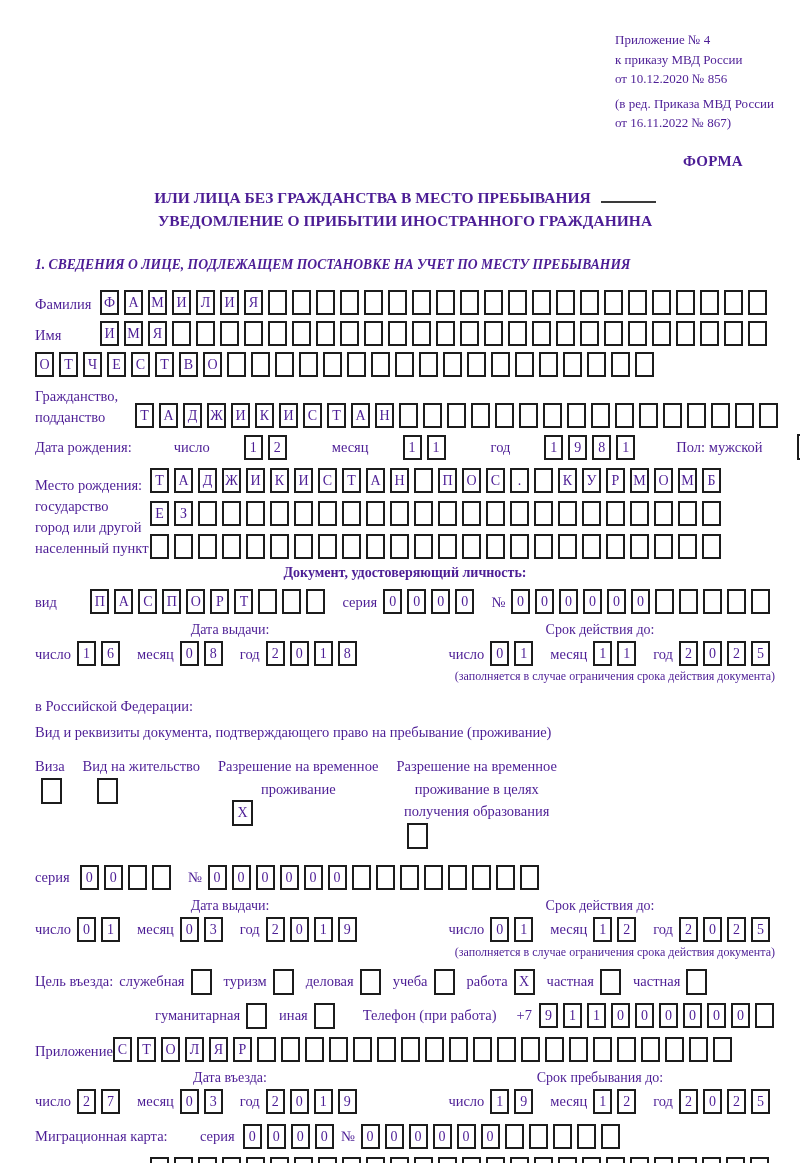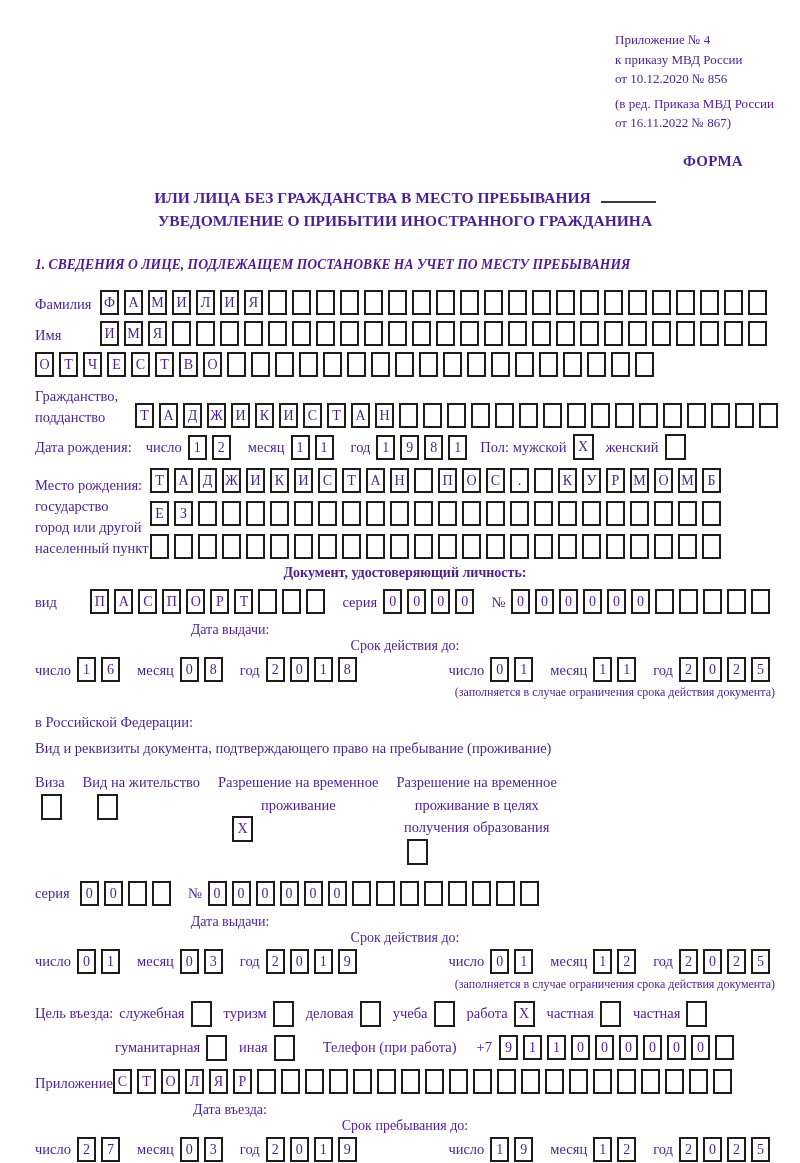--- a/index.html
+++ b/index.html
@@ -34,39 +34,39 @@
     margin-right:5px;
     text-align:center;line-height:21px;font-size:14px;
     flex-shrink:0;background:#fff;
   }
   .chkbox .cell{width:17px;height:22px;line-height:22px;margin-right:0;}
   .inl{display:flex;align-items:center;}
   .dlab{margin:0 6px 0 12px;white-space:nowrap;padding-top:1px;}
   .dlab.first{margin-left:0;}
   
   .dates{margin-top:8px;}
-  .dates-heads{display:flex;font-size:14px;margin-bottom:3px;flex-direction:column;}
+  .dates-heads{display:flex;font-size:14px;margin-bottom:3px;}
   .dh-l{width:390px;text-align:center;}
   .dh-r{flex:1;text-align:center;}
   .dates-rows{display:flex;}
   .dr-l{width:390px;display:flex;align-items:center;}
   .dr-r{flex:1;display:flex;align-items:center;padding-left:38px;}
   .note{font-size:12px;text-align:right;margin-top:3px;margin-bottom:9px;}
   .doc-head{text-align:center;font-weight:bold;font-size:14px;margin:4px 0 8px;}
   .plain{margin:4px 0 8px;line-height:1.8;}
   
   .permit-row{display:flex;align-items:flex-start;margin:6px 0 16px;}
   .opt{display:flex;align-items:flex-start;flex-direction:column;}
   .olbl{line-height:1.55;padding-top:2px;}
   .olbl.ctr{text-align:center;}
   .gap6{margin-left:6px;}.gap10{margin-left:10px;}.gap14{margin-left:14px;}.gap18{margin-left:18px;}
   .purpose-row{display:flex;align-items:center;margin-bottom:8px;flex-wrap:nowrap;}
   .purpose-row .plbl{margin-right:6px;white-space:nowrap;}
   .purpose-row .sp{margin-left:12px;}
-  .ind80{margin-left:80px;}
+  .ind80{margin-left:120px;}
   .phone-pref{margin:0 7px 0 14px;}
   .mb10{margin-bottom:10px;}
 </style>
 </head>
 <body>
 
 <div class="page">
 
   <div class="hdr">
     <div>Приложение № 4</div>
@@ -214,21 +214,21 @@
         <span class="cell">&nbsp;</span>
         <span class="cell">&nbsp;</span>
         <span class="cell">&nbsp;</span>
         <span class="cell">&nbsp;</span>
         <span class="cell">&nbsp;</span>
         <span class="cell">&nbsp;</span>
         <span class="cell">&nbsp;</span>
       </div>
   </div>
 
-  <div class="frow inl" style="margin-top:2px;">
+  <div class="frow inl" style="margin-top:2px;gap:28px;">
     <span class="dlab first" style="margin-right:14px;">Дата рождения:</span>
     <span class="dlab first">число</span>
     <span class="cells">
         <span class="cell">1</span>
         <span class="cell">2</span>
       </span>
     <span class="dlab">месяц</span>
     <span class="cells">
         <span class="cell">1</span>
         <span class="cell">1</span>

